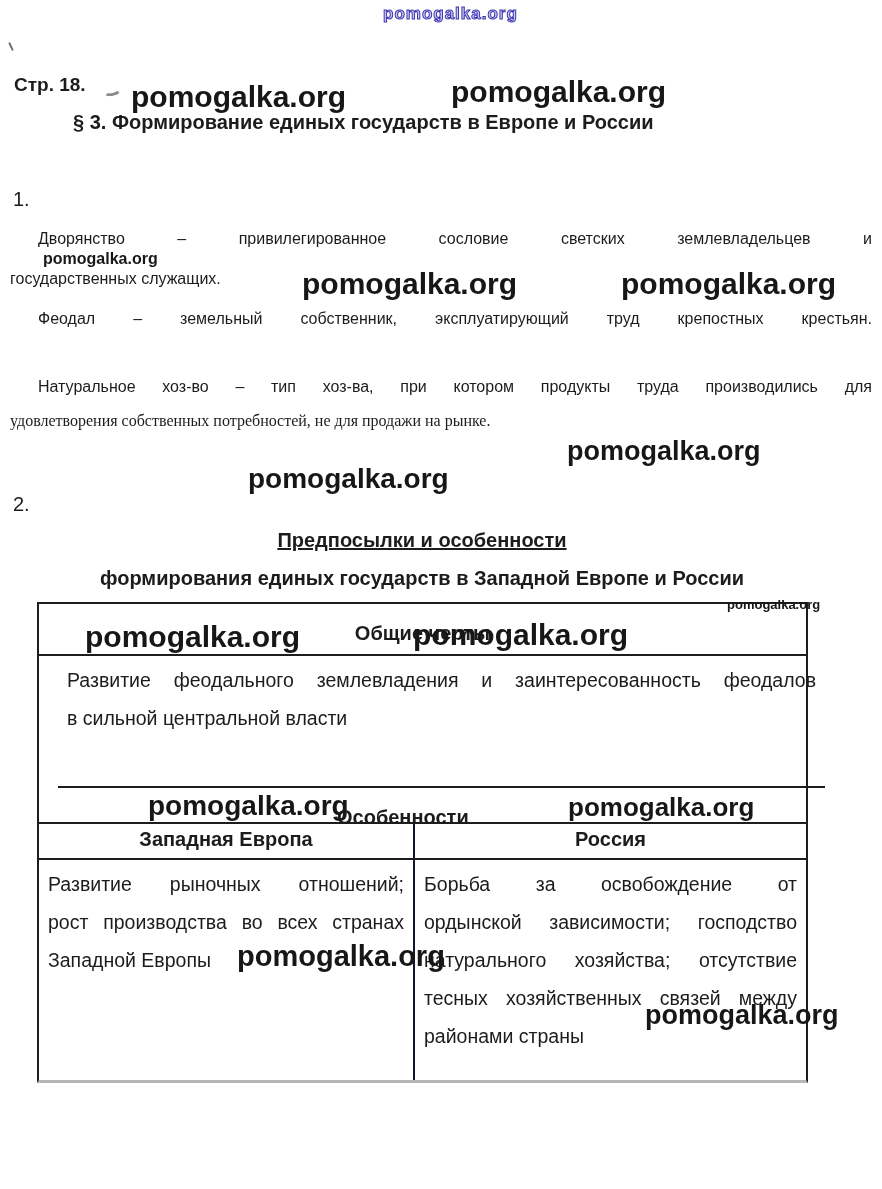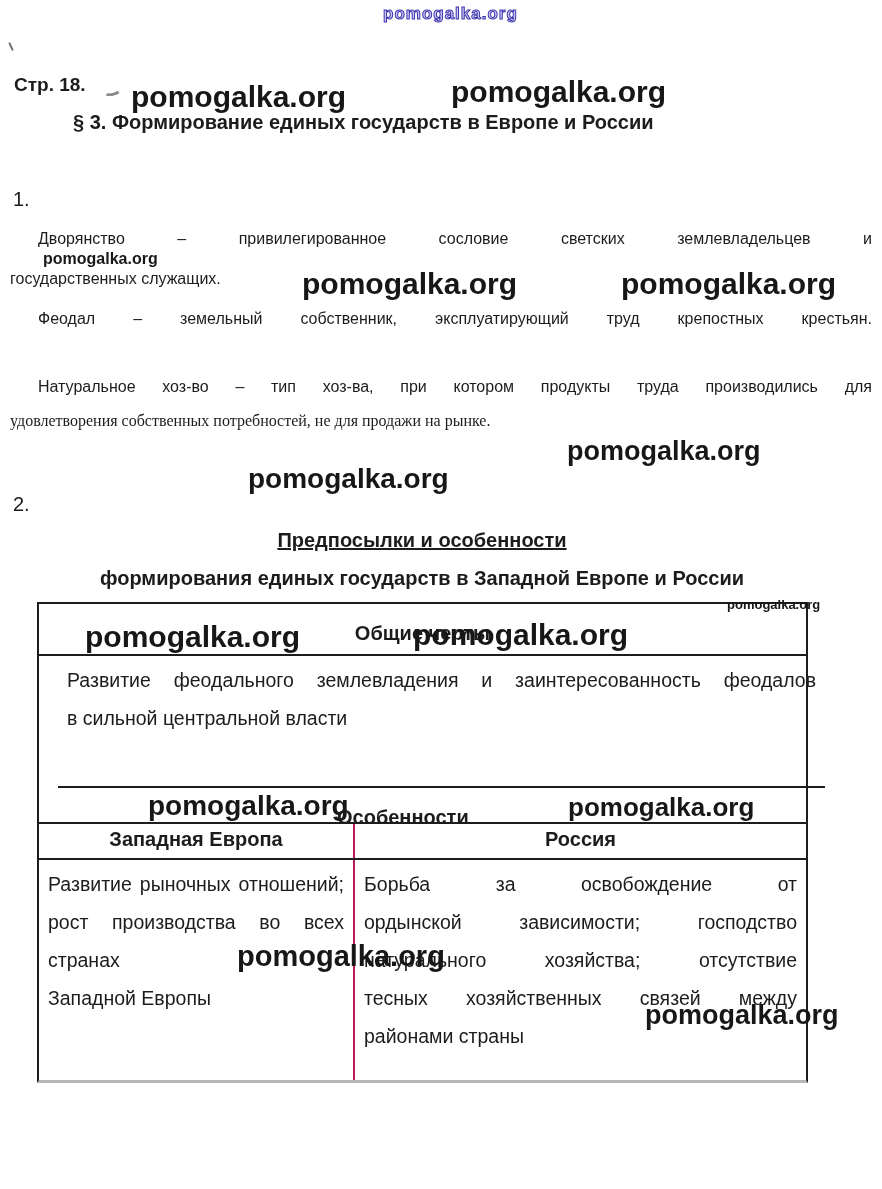--- a/index.html
+++ b/index.html
@@ -78,21 +78,21 @@
     font-size: 19.5px;
   }
   .trow { position: relative; width: 100%; }
   .r1 { height: 52px; border-bottom: 2px solid #1d1d1d; text-align: center; font-weight: 700; font-size: 20px; padding-top: 18px; }
   .r2 { height: 132px; border-bottom: 2px solid #1d1d1d; padding: 5px 9px 0 9px; margin-left: 19px; }
   .r2 .cl { line-height: 38px; }
   .r3 { height: 36px; border-bottom: 2px solid #1d1d1d; }
   .r3 .feat-title { position: absolute; left: 298px; top: 5px; font-weight: 700; font-size: 20px; white-space: nowrap; margin-top: 13px; }
   .r4 { height: 36px; border-bottom: 2px solid #1d1d1d; display: flex; }
   .r5 { flex: 1; display: flex; }
-  .col-l { width: 316px; border-right: 2px solid #be185d; }
+  .col-l { width: 376px; border-right: 2px solid #0f172a; }
   .col-r { flex: 1; }
   .r4 .col-l, .r4 .col-r { text-align: center; font-weight: 700; font-size: 20px; padding-top: 4px; }
   .cellbody { padding: 5px 9px 0 9px; }
   .cellbody .cl { line-height: 38px; }
   .nw { white-space: nowrap; text-align: right; text-align-last: left; }
 
   
   .twm { position: absolute; z-index: 3; }
 </style>
 </head>

